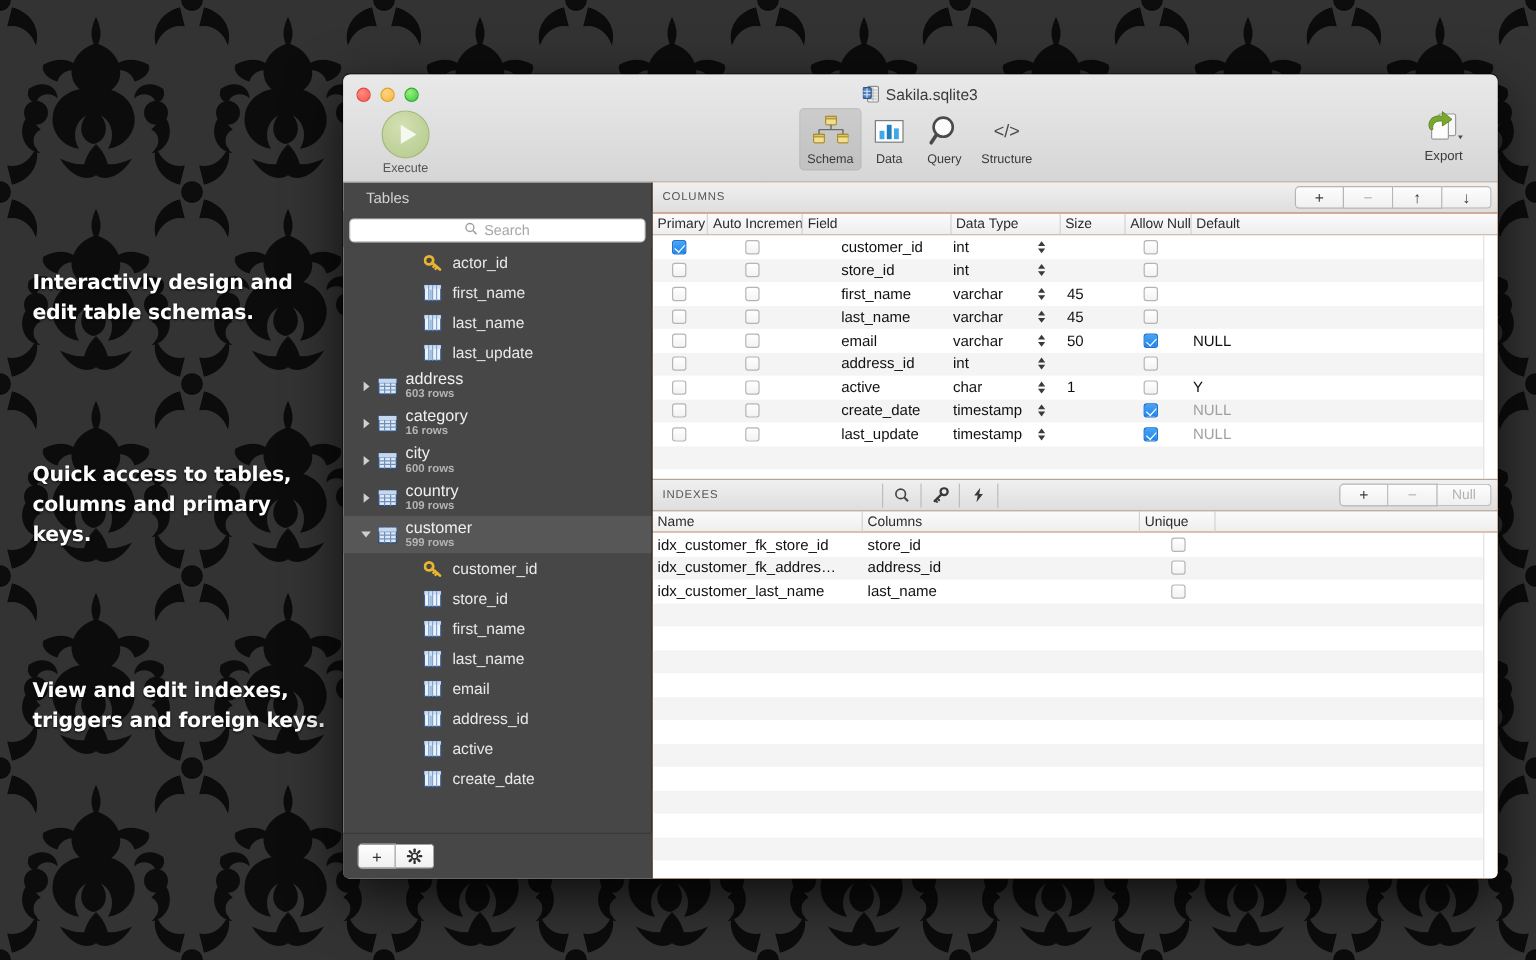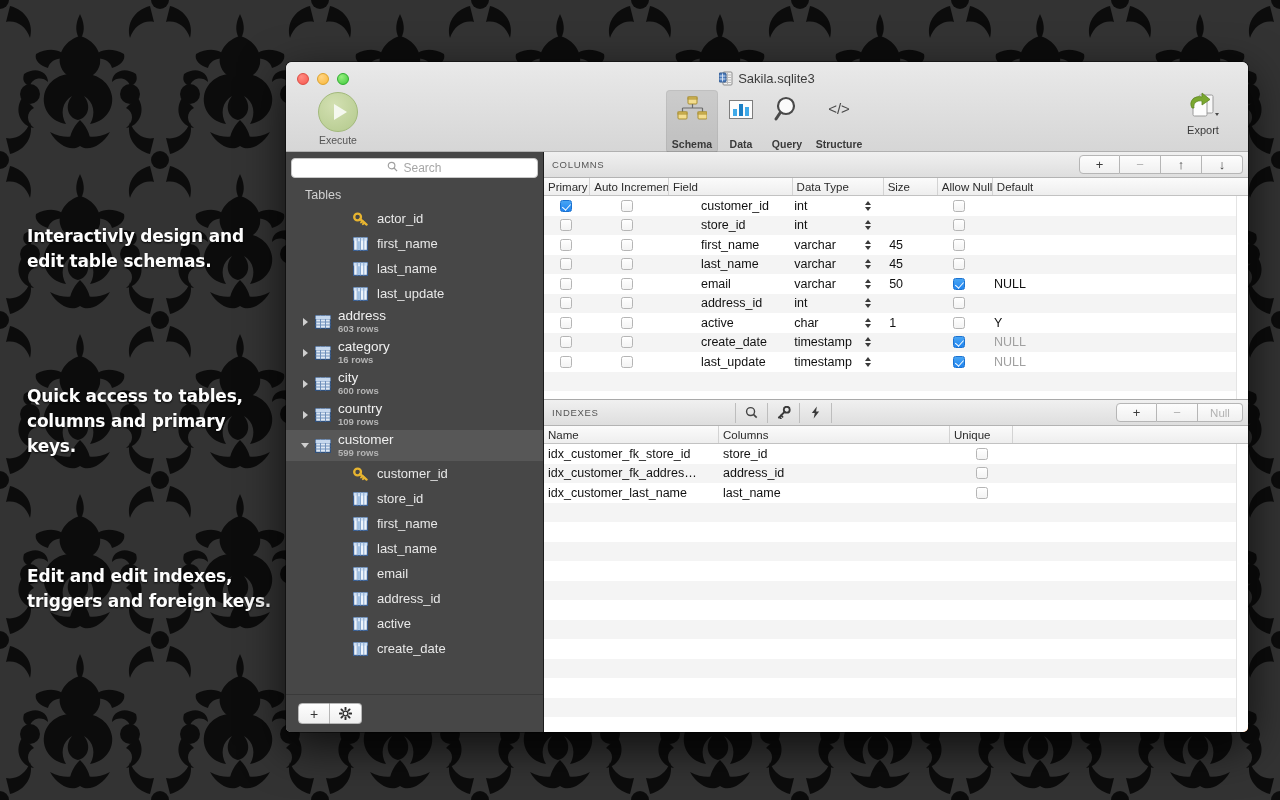--- a/index.html
+++ b/index.html
@@ -101,21 +101,21 @@
   }
   .tab {
     width: 46px;
     padding: 4px 2px 3px;
     text-align: center;
     border-radius: 4px;
     cursor: default;
   }
   .tab.active { background: rgba(0,0,0,.10); box-shadow: inset 0 0 0 1px rgba(0,0,0,.05); }
   .tab .ticon { height: 30px; display:flex; align-items:center; justify-content:center; }
-  .tab .tlbl { font-size: 10.5px; color: #3a3a3a; margin-top: 14px; font-weight: bold; }
+  .tab .tlbl { font-size: 10.5px; color: #3a3a3a; margin-top: 3px; }
   #tab-structure { width: 58px; }
   #tab-schema { width: 52px; }
 
   
   #export {
     position: absolute; right: 12px; top: 26px;
     width: 66px; text-align: center; cursor: default;
   }
   #export .eicon { height: 36px; display: flex; align-items: center; justify-content: center; }
   #export .elbl { font-size: 11px; color: #3a3a3a; }
@@ -352,21 +352,21 @@
           <path d="M150,154 C134,150 126,136 130,122 C134,134 144,140 154,138 Z"></path>
         </g>
       </pattern>
     </defs>
     <rect width="1280" height="800" fill="url(#damask)"></rect>
   </svg>
 </div>
 
 <div class="promo" id="promo-1">Interactivly design and edit table schemas.</div>
 <div class="promo" id="promo-2">Quick access to tables, columns and primary keys.</div>
-<div class="promo" id="promo-3">Edit and edit indexes, triggers and foreign keys.</div>
+<div class="promo" id="promo-3">View and edit indexes, triggers and foreign keys.</div>
 
 <div id="window">
 
   <div id="toolbar">
 
     <div id="traffic">
       <div class="light red"></div>
       <div class="light yellow"></div>
       <div class="light green"></div>
     </div>
@@ -457,33 +457,33 @@
           <path d="M32 21 l4 0 l-2 3 z" fill="#4a4a4a"></path>
         </svg>
       </div>
       <div class="elbl">Export</div>
     </div>
   </div>
 
   <div id="body">
 
     <div id="sidebar">
+      <div id="tables-header">Tables</div>
+
       <div id="search-wrap">
         <div id="search-field">
           <span>
             <svg viewBox="0 0 12 12" width="11" height="11">
               <circle cx="5" cy="5" r="3.6" fill="none" stroke="#a0a0a0" stroke-width="1.3"></circle>
               <line x1="7.7" y1="7.7" x2="11" y2="11" stroke="#a0a0a0" stroke-width="1.4"></line>
             </svg>
           </span>
           <span>Search</span>
         </div>
       </div>
-
-      <div id="tables-header">Tables</div>
 
       <div id="tree">
           <div class="cnode">
             <span class="cicon"><svg viewBox="0 0 16 14" width="16" height="14">
   <circle cx="4.6" cy="5" r="3.4" fill="none" stroke="#e8b530" stroke-width="2.3"></circle>
   <path d="M6.9 6.9 L13.6 12.6" stroke="#e8b530" stroke-width="2.3" stroke-linecap="round"></path>
   <path d="M9.6 8.8 L8.1 10.4 M11.4 10.5 L9.9 12.1" stroke="#e8b530" stroke-width="2" stroke-linecap="round"></path>
 </svg></span>
             <span>actor_id</span>
           </div>

